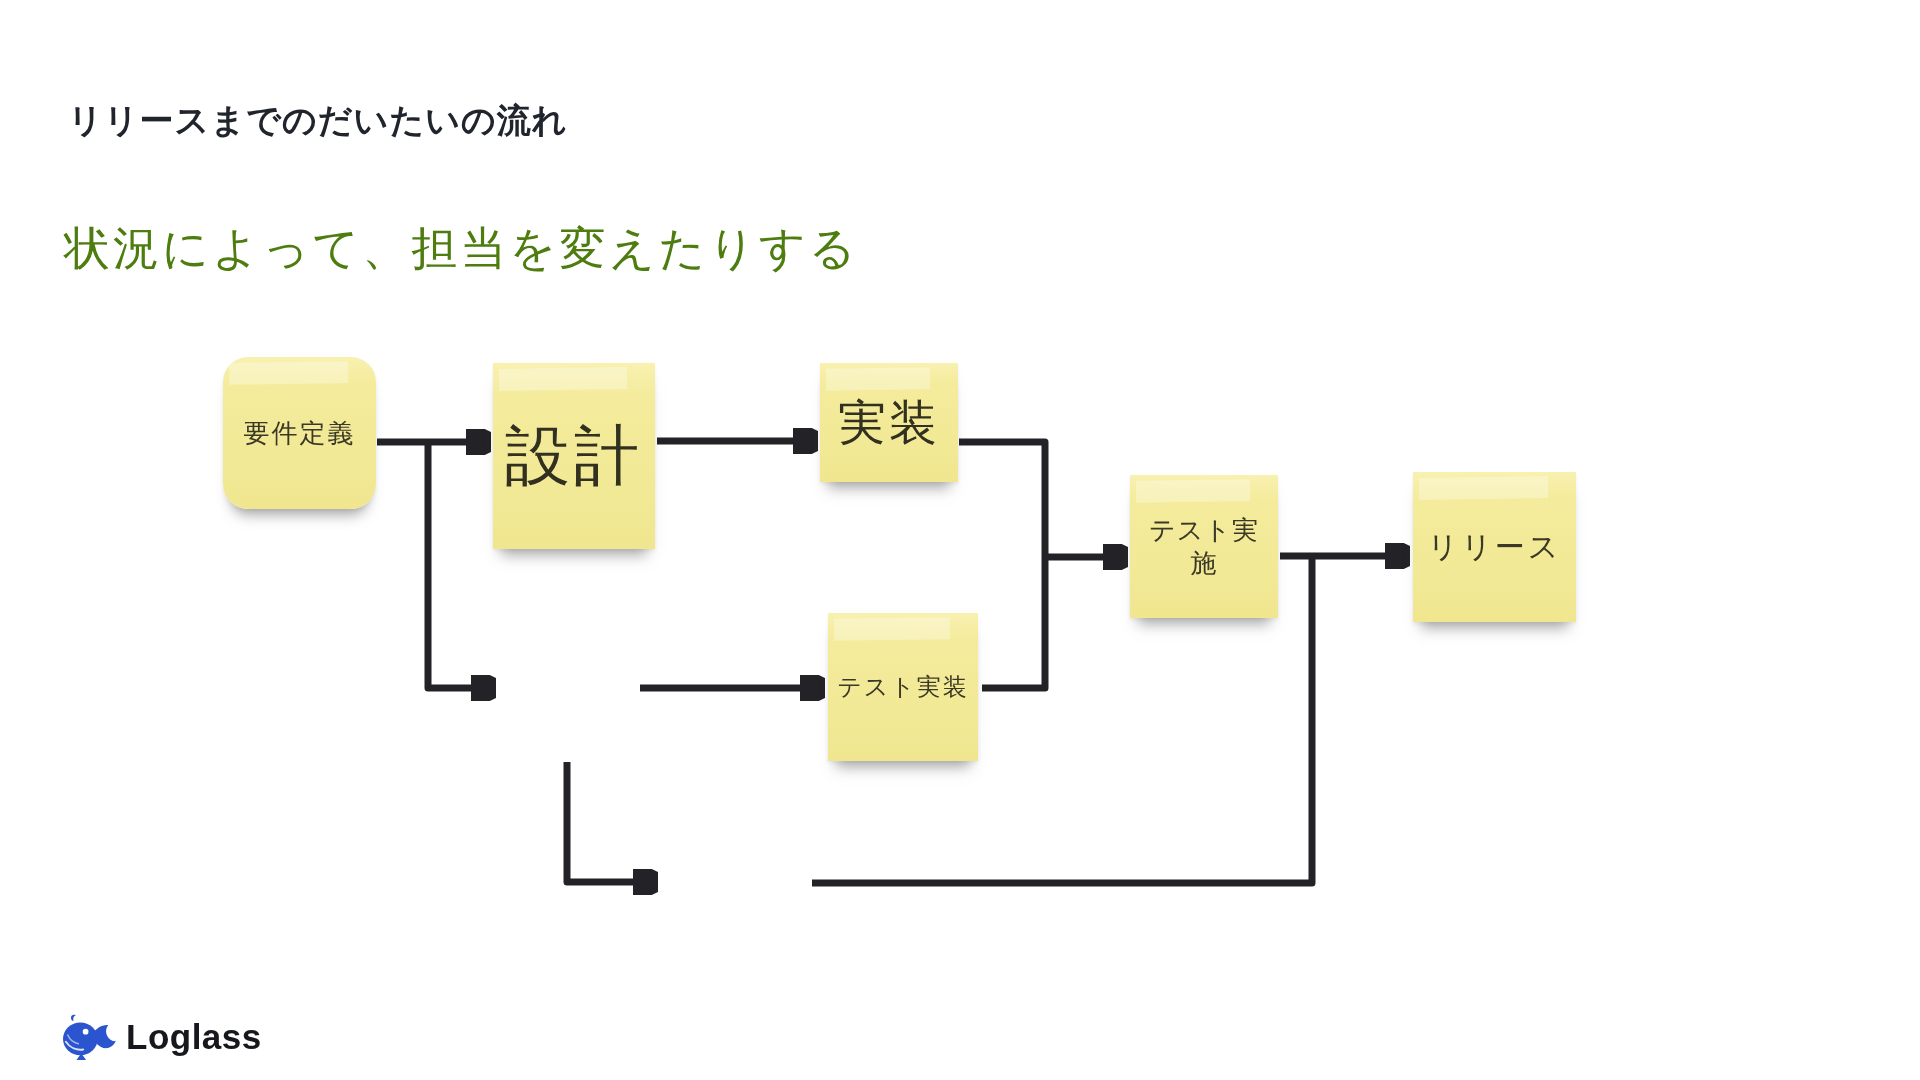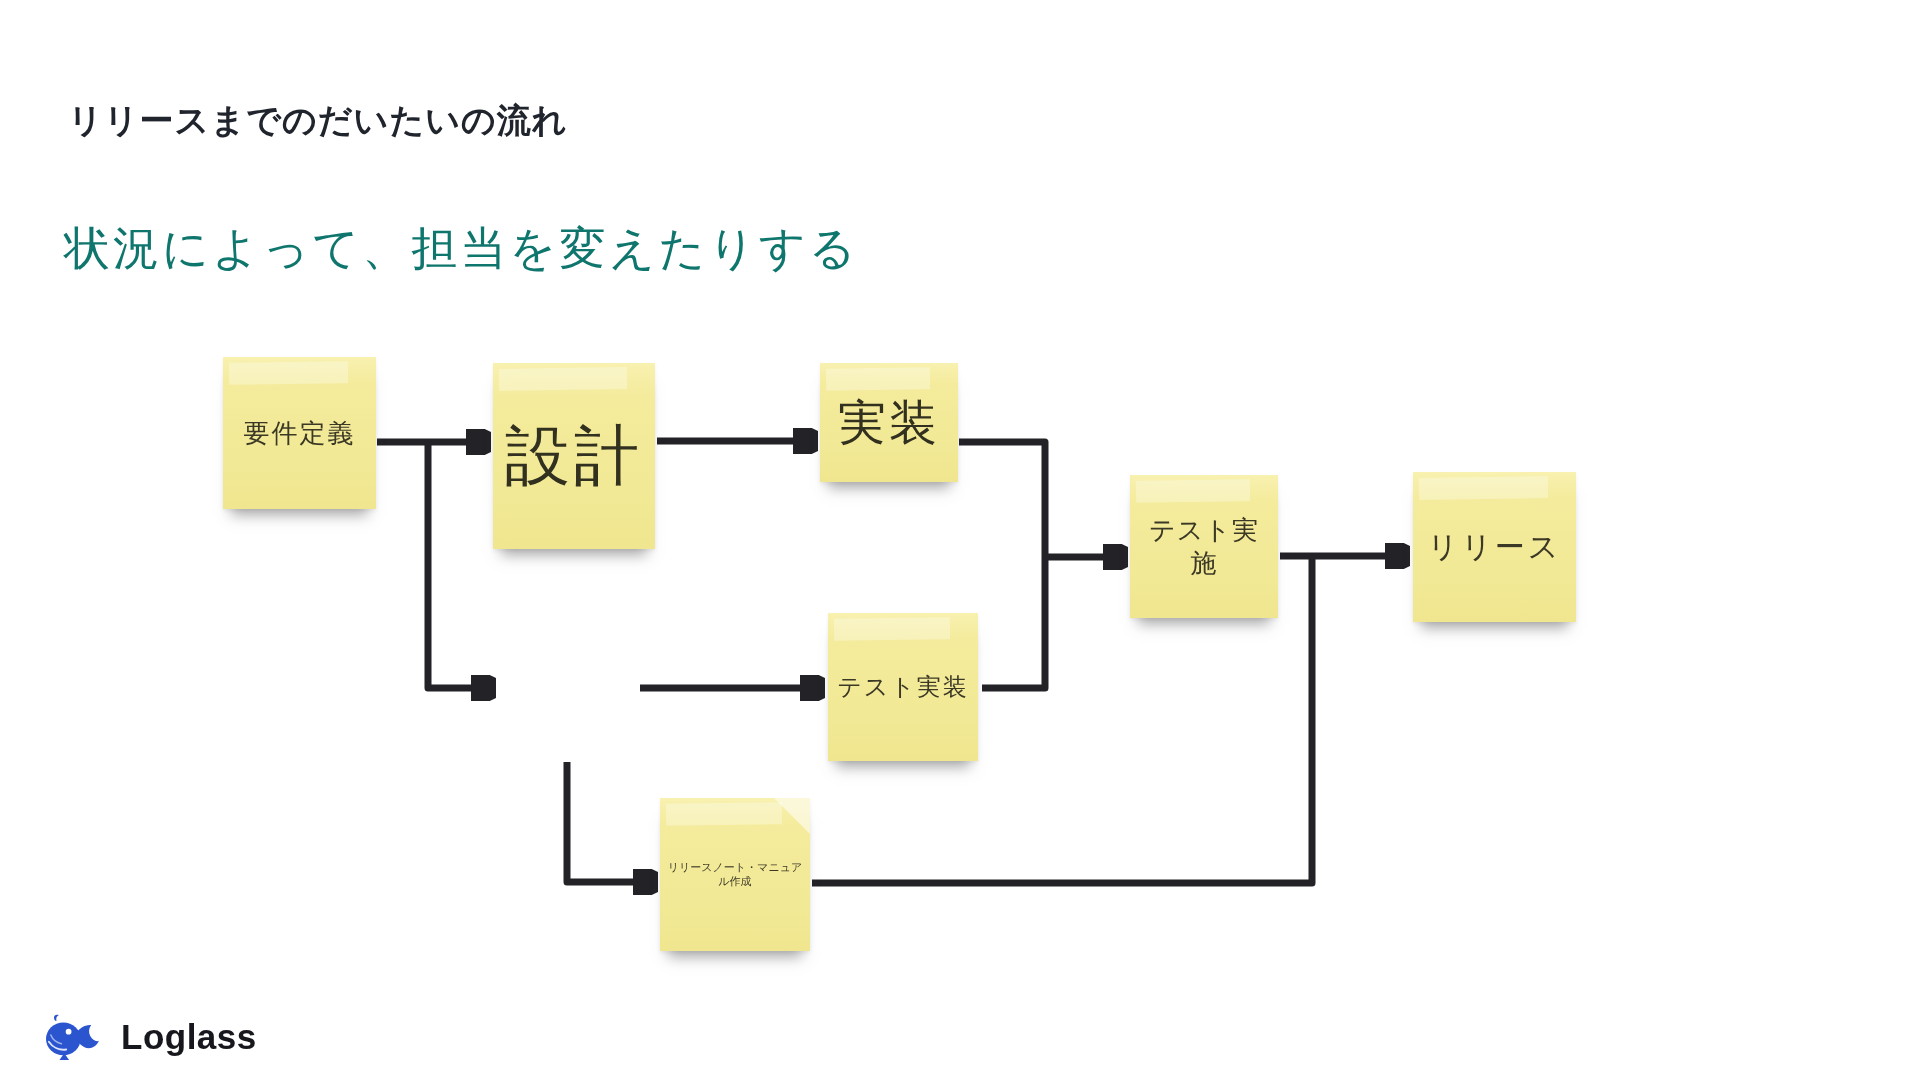--- a/index.html
+++ b/index.html
@@ -12,21 +12,21 @@
   }
   .slide{position:absolute;inset:0;padding-left:35px;}
 
   .title{
     position:absolute;left:68px;top:98px;
     font-size:34px;font-weight:700;color:#20242c;
     letter-spacing:1px;
   }
   .subtitle{
     position:absolute;left:64px;top:218px;
-    font-size:46px;font-weight:400;color:#0f766e;
+    font-size:46px;font-weight:400;color:#4d7c0f;
     letter-spacing:3px;
   }
 
   .diagram{position:absolute;inset:0;}
   .arrows{position:absolute;left:0;top:0;width:1920px;height:1080px;}
   .arrows path{fill:none;stroke:var(--arrow,#232327);stroke-width:7;stroke-linejoin:round;}
 
   .note{
     position:absolute;
     display:flex;align-items:center;justify-content:center;
@@ -43,32 +43,32 @@
   }
   .note .label{position:relative;padding:0 6px;line-height:1.25;}
 
   .note.folded::after{ 
     content:'';position:absolute;top:0;right:0;width:0;height:0;
     border-top:36px solid rgba(255,255,255,.55);
     border-left:36px solid transparent;
   }
 
   
-  .n-requirements      {left:223px;top:357px;width:153px;height:152px;font-size:26px;letter-spacing:2px;}
+  .n-requirements      {left:223px;top:357px;width:153px;height:152px;font-size:26px;letter-spacing:2px;border-radius:25px;}
   .n-design            {left:493px;top:363px;width:162px;height:186px;font-size:65px;font-weight:500;letter-spacing:4px;color:#32301f;}
   .n-implementation    {left:820px;top:363px;width:138px;height:119px;font-size:48px;font-weight:500;letter-spacing:3px;color:#32301f;}
   .n-test-execution    {left:1130px;top:475px;width:148px;height:143px;font-size:26px;letter-spacing:1px;}
   .n-release           {left:1413px;top:472px;width:163px;height:150px;font-size:30px;letter-spacing:3px;}
   .n-test-analysis     {left:498px;top:608px;width:140px;height:152px;font-size:15px;letter-spacing:1px;}
   .n-test-implementation{left:828px;top:613px;width:150px;height:148px;font-size:24px;letter-spacing:2px;}
   .n-release-notes     {left:660px;top:798px;width:150px;height:153px;font-size:11px;letter-spacing:0;}
 
   .logo{
-    position:absolute;left:42px;top:1012px;
-    display:flex;align-items:center;gap:21px;z-index:3;
+    position:absolute;left:59px;top:1012px;
+    display:flex;align-items:center;gap:9px;z-index:3;
   }
   .logo .whale{width:58px;height:50px;}
   .logo .wordmark{
     font-size:35px;font-weight:700;color:#17181d;letter-spacing:.5px;
   }
 </style>
 </head>
 <body>
 
 <div class="slide">
@@ -106,23 +106,20 @@
     </div>
     <div class="note n-test-execution">
       <span class="label">テスト実施</span>
     </div>
     <div class="note n-release">
       <span class="label">リリース</span>
     </div>
     <div class="note n-test-implementation">
       <span class="label">テスト実装</span>
     </div>
-    <div class="note n-release-notes folded">
-      <span class="label">リリースノート・マニュアル作成</span>
-    </div>
 
   </div>
 
   <div class="logo">
     <svg class="whale" viewBox="0 0 60 52">
       <g fill="#2b55cf">
         <path d="M13.5,9 C10.5,5.5 13.5,1.5 17.5,3.5 C15.5,4 14,6 15,9 Z"></path>
         <ellipse cx="22" cy="28" rx="18" ry="17"></ellipse>
         <path d="M34,24 C38,17 44,13 51,13.5 C48.5,17 48,21 50,25 C52.5,29.5 56,31 59,30 C56,37 49.5,39.5 43.5,36.5 C38.5,34 35.5,29.5 34,24 Z"></path>
         <path d="M23,43 L28,50 L18,50 Z"></path>

